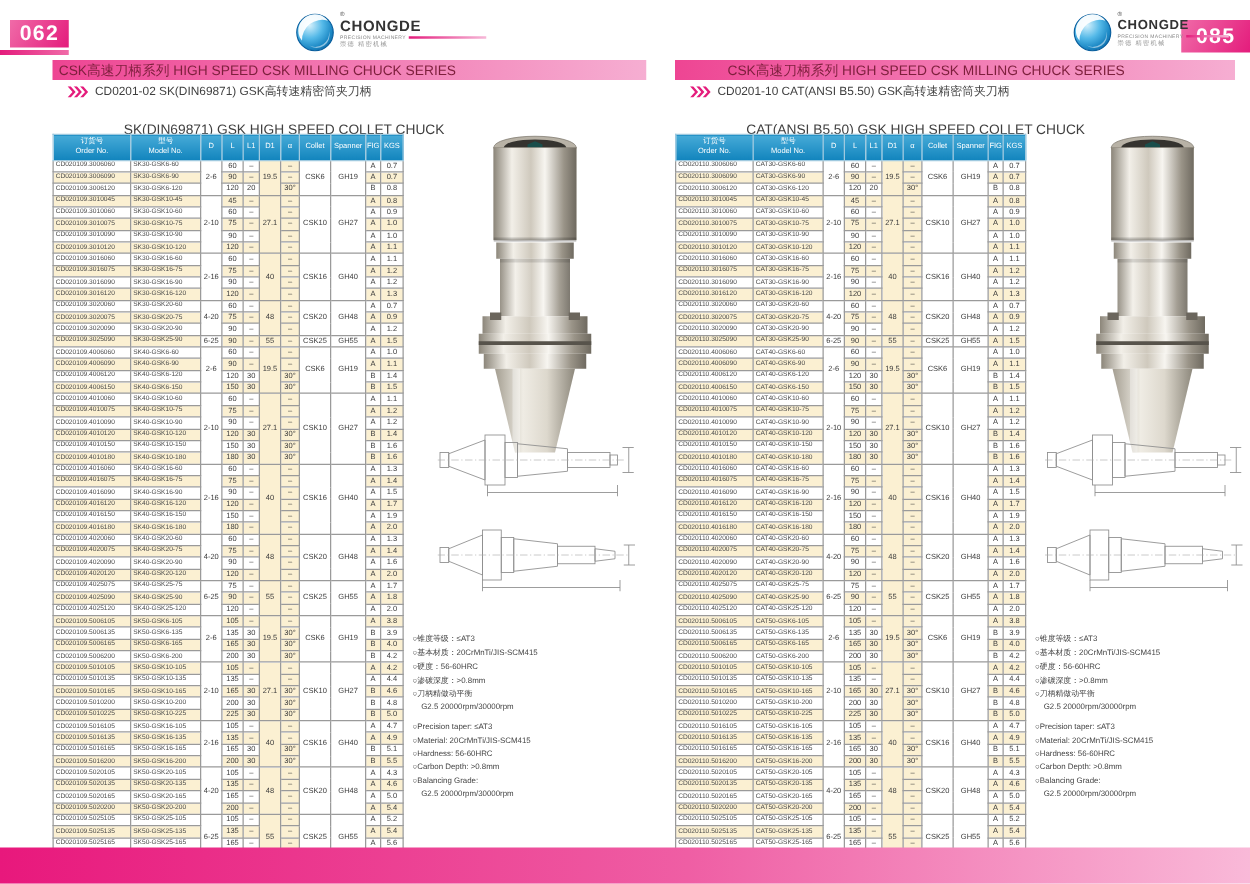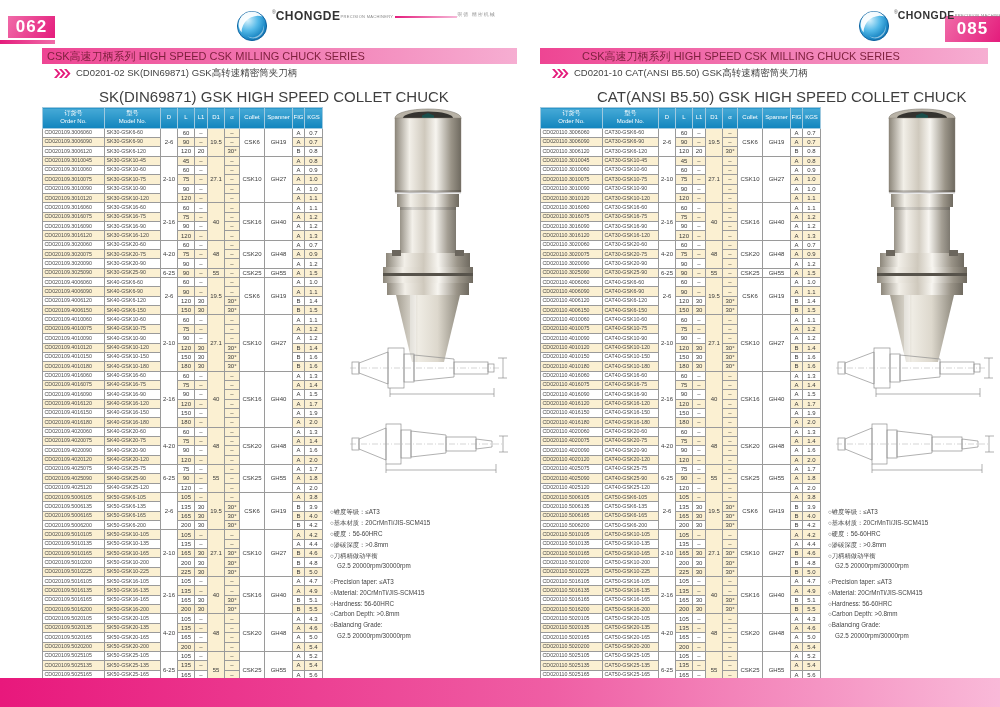--- a/index.html
+++ b/index.html
@@ -2,35 +2,35 @@
 <html><head>
 <meta charset="utf-8">
 <style>
   html,body{margin:0;padding:0}
   body{width:1000px;height:707px;background:#fff;font-family:"Liberation Sans",sans-serif;position:relative;overflow:hidden}
   
   .pagenum{position:absolute;background:linear-gradient(120deg,#f06ba8,#e41c7c);color:#fff;font-size:17px;font-weight:bold;display:flex;align-items:center;justify-content:center;letter-spacing:1px}
   .pagenum-strip{position:absolute;background:linear-gradient(90deg,#e41c7c,#f06ba8);height:4px}
   
   .logo{position:absolute;display:flex;align-items:flex-start;gap:4px}
-  .logo-text{display:flex;flex-direction:row;line-height:1}
+  .logo-text{display:flex;flex-direction:column;line-height:1}
   .logo-reg{font-size:5px;color:#555;height:5px}
   .logo-brand{font-size:12px;font-weight:bold;color:#333;letter-spacing:.5px}
   .logo-sub{display:flex;align-items:center;gap:2px;margin-top:1px}
   .logo-sub span.txt{font-size:4px;color:#888;letter-spacing:.3px;white-space:nowrap}
   .logo-bar{display:inline-block;width:62px;height:2px;background:linear-gradient(90deg,#e41c7c,#f6b9d8)}
   .logo-cn{font-size:5px;color:#999;margin-top:2px;letter-spacing:1px;white-space:nowrap}
   
   .banner{position:absolute;top:48px;height:16px;background:linear-gradient(90deg,#ee4593,#f6aed2);color:#7d1f3c;font-weight:normal;font-size:11px;display:flex;align-items:center;white-space:nowrap}
   
   .titleblock{position:absolute;color:#3f3f3f}
   .t-row{display:flex;align-items:center;gap:5px}
   .chev{display:inline-flex}
   .t1{font-size:9.5px;white-space:nowrap}
-  .t2{font-size:15px;white-space:nowrap;margin-left:45px;margin-top:8px}
+  .t2{font-size:11px;white-space:nowrap;margin-left:45px;margin-top:18px}
   
   .dtable{position:absolute;top:107px;border-collapse:collapse;table-layout:fixed;width:280px;font-size:6px;line-height:1;color:#3a3a3a;border:1px solid #7e7e7e}
   .dtable th{border:0.5px solid #9fc9df;background:linear-gradient(180deg,#46aad7,#1184bd);color:#fff;font-weight:normal;font-size:6px;line-height:1.3;padding:2px 0;text-align:center}
   .dtable td{border:0.5px solid #9a9a9a;height:8.35px;padding:0;text-align:center;overflow:hidden;white-space:nowrap}
   .dtable td.ord,.dtable td.mod{font-size:5.3px;text-align:left;padding-left:1.5px;color:#4a4a4a}
   .w{background:#ffffff}
   .c{background:#fbf0d2}
   
   .notes{position:absolute;top:509px;width:170px;font-size:6.3px;color:#444;line-height:1}
   .notes .nblock{margin-bottom:9px}

